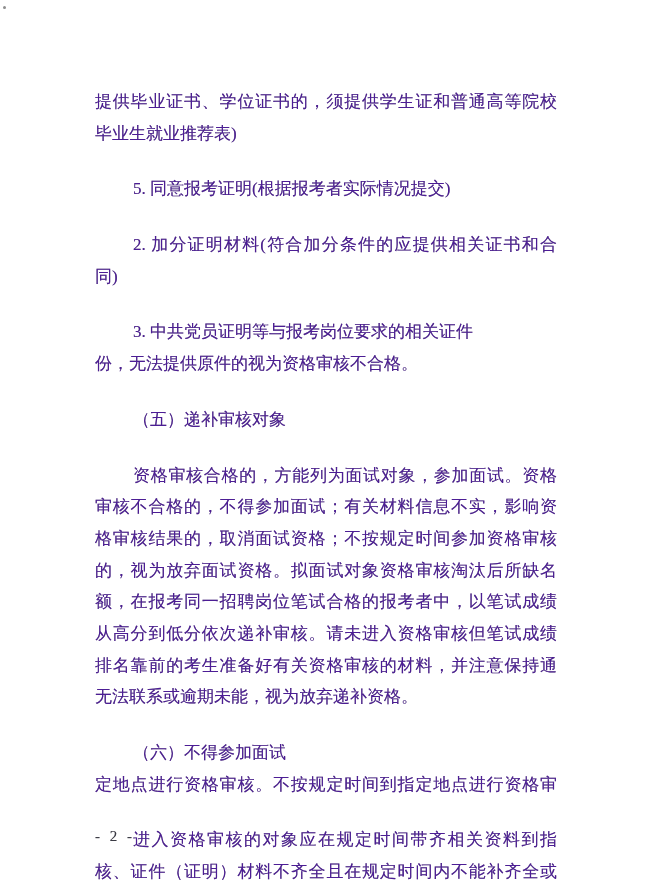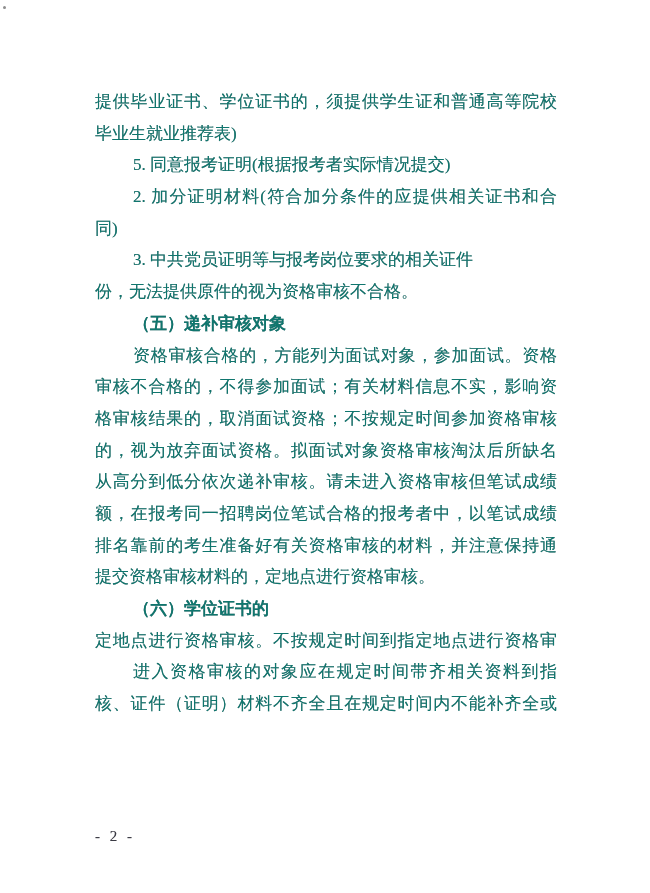--- a/index.html
+++ b/index.html
@@ -24,39 +24,40 @@
     background: #8d8d8d;
     border-radius: 50%;
   }
   .textblock {
     position: absolute;
     left: 95px;
     top: 86px;
     width: 462px;
     font-size: 17px;
     line-height: 31.7px;
-    color: #0f766e;
+    color: #4c1d95;
     text-shadow: 0 0 0.5px rgba(52,52,60,0.55);
   }
   .line {
     height: 31.7px;
     overflow: hidden;
   }
   
   .j {
     text-align: justify;
     text-align-last: justify;
   }
   
   .ind {
     text-indent: 38px;
+    margin-top: 24px;
   }
   
   .head {
-    font-weight: bold;
+    font-weight: normal;
   }
   .pagenum {
     position: absolute;
     left: 95px;
     top: 828px;
     font-size: 15px;
     letter-spacing: 3px;
     color: #3a3a44;
     text-shadow: 0 0 0.5px rgba(52,52,60,0.5);
   }
@@ -74,25 +75,25 @@
     <div class="line ind">5. 同意报考证明(根据报考者实际情况提交)</div>
     <div class="line ind j">2. 加分证明材料(符合加分条件的应提供相关证书和合</div>
     <div class="line">同)</div>
     <div class="line ind">3. 中共党员证明等与报考岗位要求的相关证件</div>
     <div class="line">份，无法提供原件的视为资格审核不合格。</div>
     <div class="line ind head">（五）递补审核对象</div>
     <div class="line ind j">资格审核合格的，方能列为面试对象，参加面试。资格</div>
     <div class="line j">审核不合格的，不得参加面试；有关材料信息不实，影响资</div>
     <div class="line j">格审核结果的，取消面试资格；不按规定时间参加资格审核</div>
     <div class="line j">的，视为放弃面试资格。拟面试对象资格审核淘汰后所缺名</div>
+    <div class="line j">额，在报考同一招聘岗位笔试合格的报考者中，以笔试成绩</div>
     <div class="line j">从高分到低分依次递补审核。请未进入资格审核但笔试成绩</div>
-    <div class="line j">额，在报考同一招聘岗位笔试合格的报考者中，以笔试成绩</div>
     <div class="line j">排名靠前的考生准备好有关资格审核的材料，并注意保持通</div>
-    <div class="line">提交资格审核材料的，定地点进行资格审核。</div>
-    <div class="line ind head">（六）学位证书的</div>
+    <div class="line">无法联系或逾期未能，视为放弃递补资格。</div>
+    <div class="line ind head">（六）不得参加面试</div>
     <div class="line j">定地点进行资格审核。不按规定时间到指定地点进行资格审</div>
     <div class="line ind j">进入资格审核的对象应在规定时间带齐相关资料到指</div>
     <div class="line j">核、证件（证明）材料不齐全且在规定时间内不能补齐全或</div>
   </div>
 
   <div class="pagenum">- 2 -</div>
 
 </div>
 
 </body></html>

